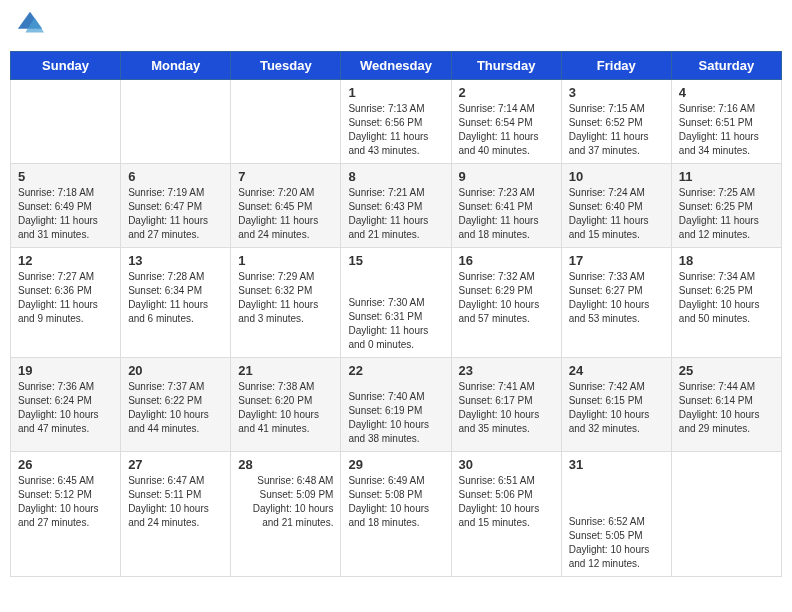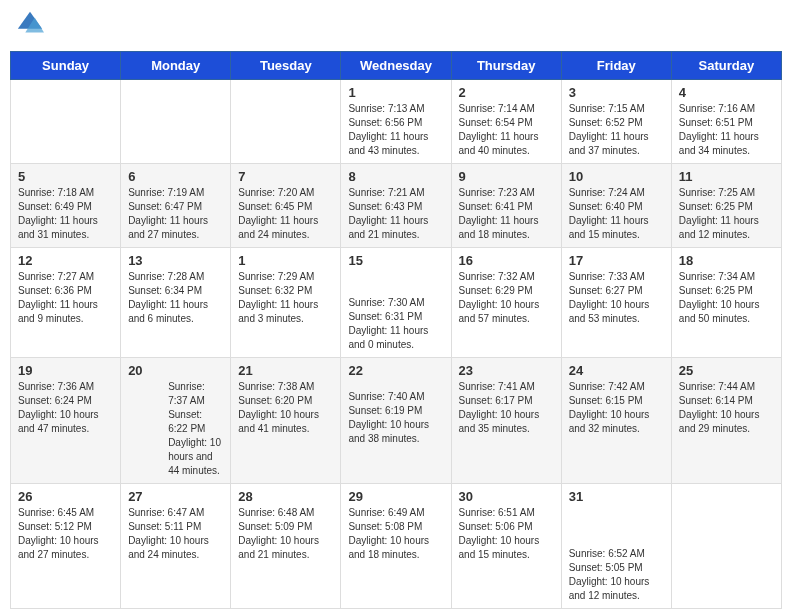--- a/index.html
+++ b/index.html
@@ -242,21 +242,21 @@
       </tr>
       <tr>
         <td>
           <span class="day-number">19</span>
           <div class="day-info" style="white-space: pre-line;">Sunrise: 7:36 AM
 Sunset: 6:24 PM
 Daylight: 10 hours and 47 minutes.</div>
         </td>
         <td>
           <span class="day-number">20</span>
-          <div class="day-info" style="white-space: pre-line; margin-left: 40px;">Sunrise: 7:37 AM
+          <div class="day-info" style="white-space: pre-line;">Sunrise: 7:37 AM
 Sunset: 6:22 PM
 Daylight: 10 hours and 44 minutes.</div>
         </td>
         <td>
           <span class="day-number">21</span>
           <div class="day-info" style="white-space: pre-line;">Sunrise: 7:38 AM
 Sunset: 6:20 PM
 Daylight: 10 hours and 41 minutes.</div>
         </td>
         <td>
@@ -292,21 +292,21 @@
 Daylight: 10 hours and 27 minutes.</div>
         </td>
         <td>
           <span class="day-number">27</span>
           <div class="day-info" style="white-space: pre-line;">Sunrise: 6:47 AM
 Sunset: 5:11 PM
 Daylight: 10 hours and 24 minutes.</div>
         </td>
         <td>
           <span class="day-number">28</span>
-          <div class="day-info" style="white-space: pre-line;">Sunrise: 6:48 AM
+          <div class="day-info" style="white-space: pre-line; text-align: right;">Sunrise: 6:48 AM
 Sunset: 5:09 PM
 Daylight: 10 hours and 21 minutes.</div>
         </td>
         <td>
           <span class="day-number">29</span>
           <div class="day-info" style="white-space: pre-line;">Sunrise: 6:49 AM
 Sunset: 5:08 PM
 Daylight: 10 hours and 18 minutes.</div>
         </td>
         <td>

